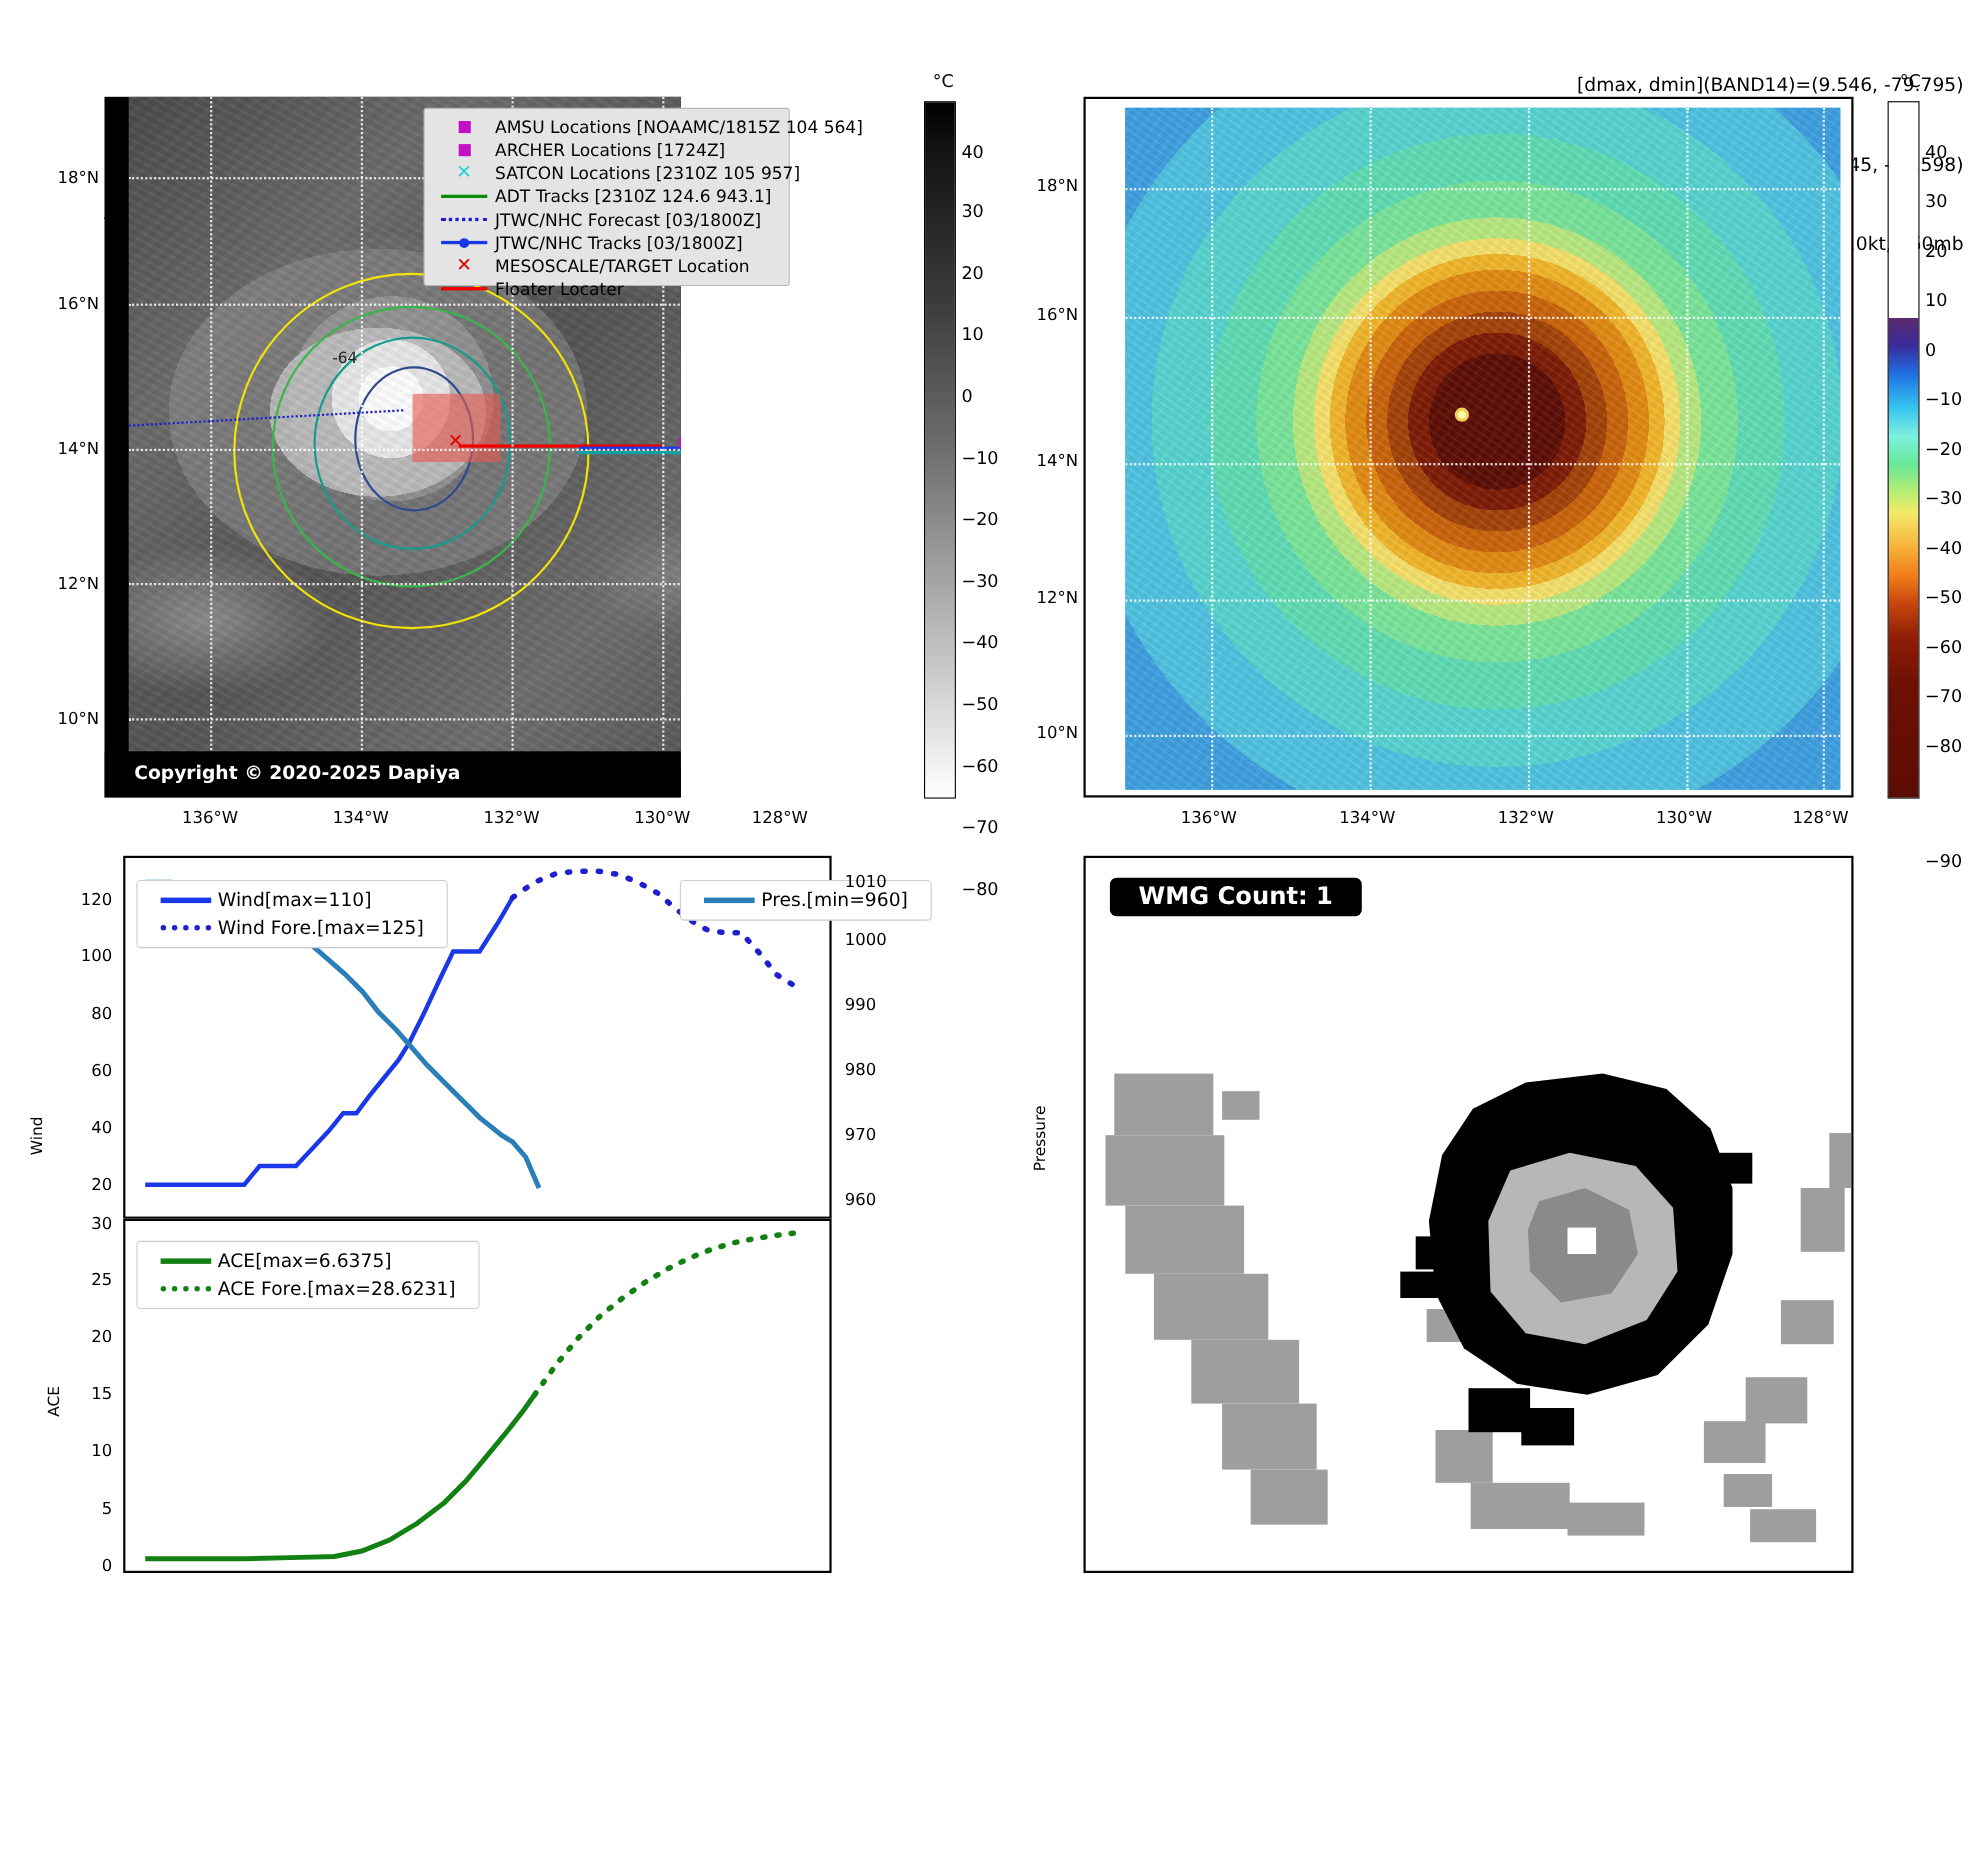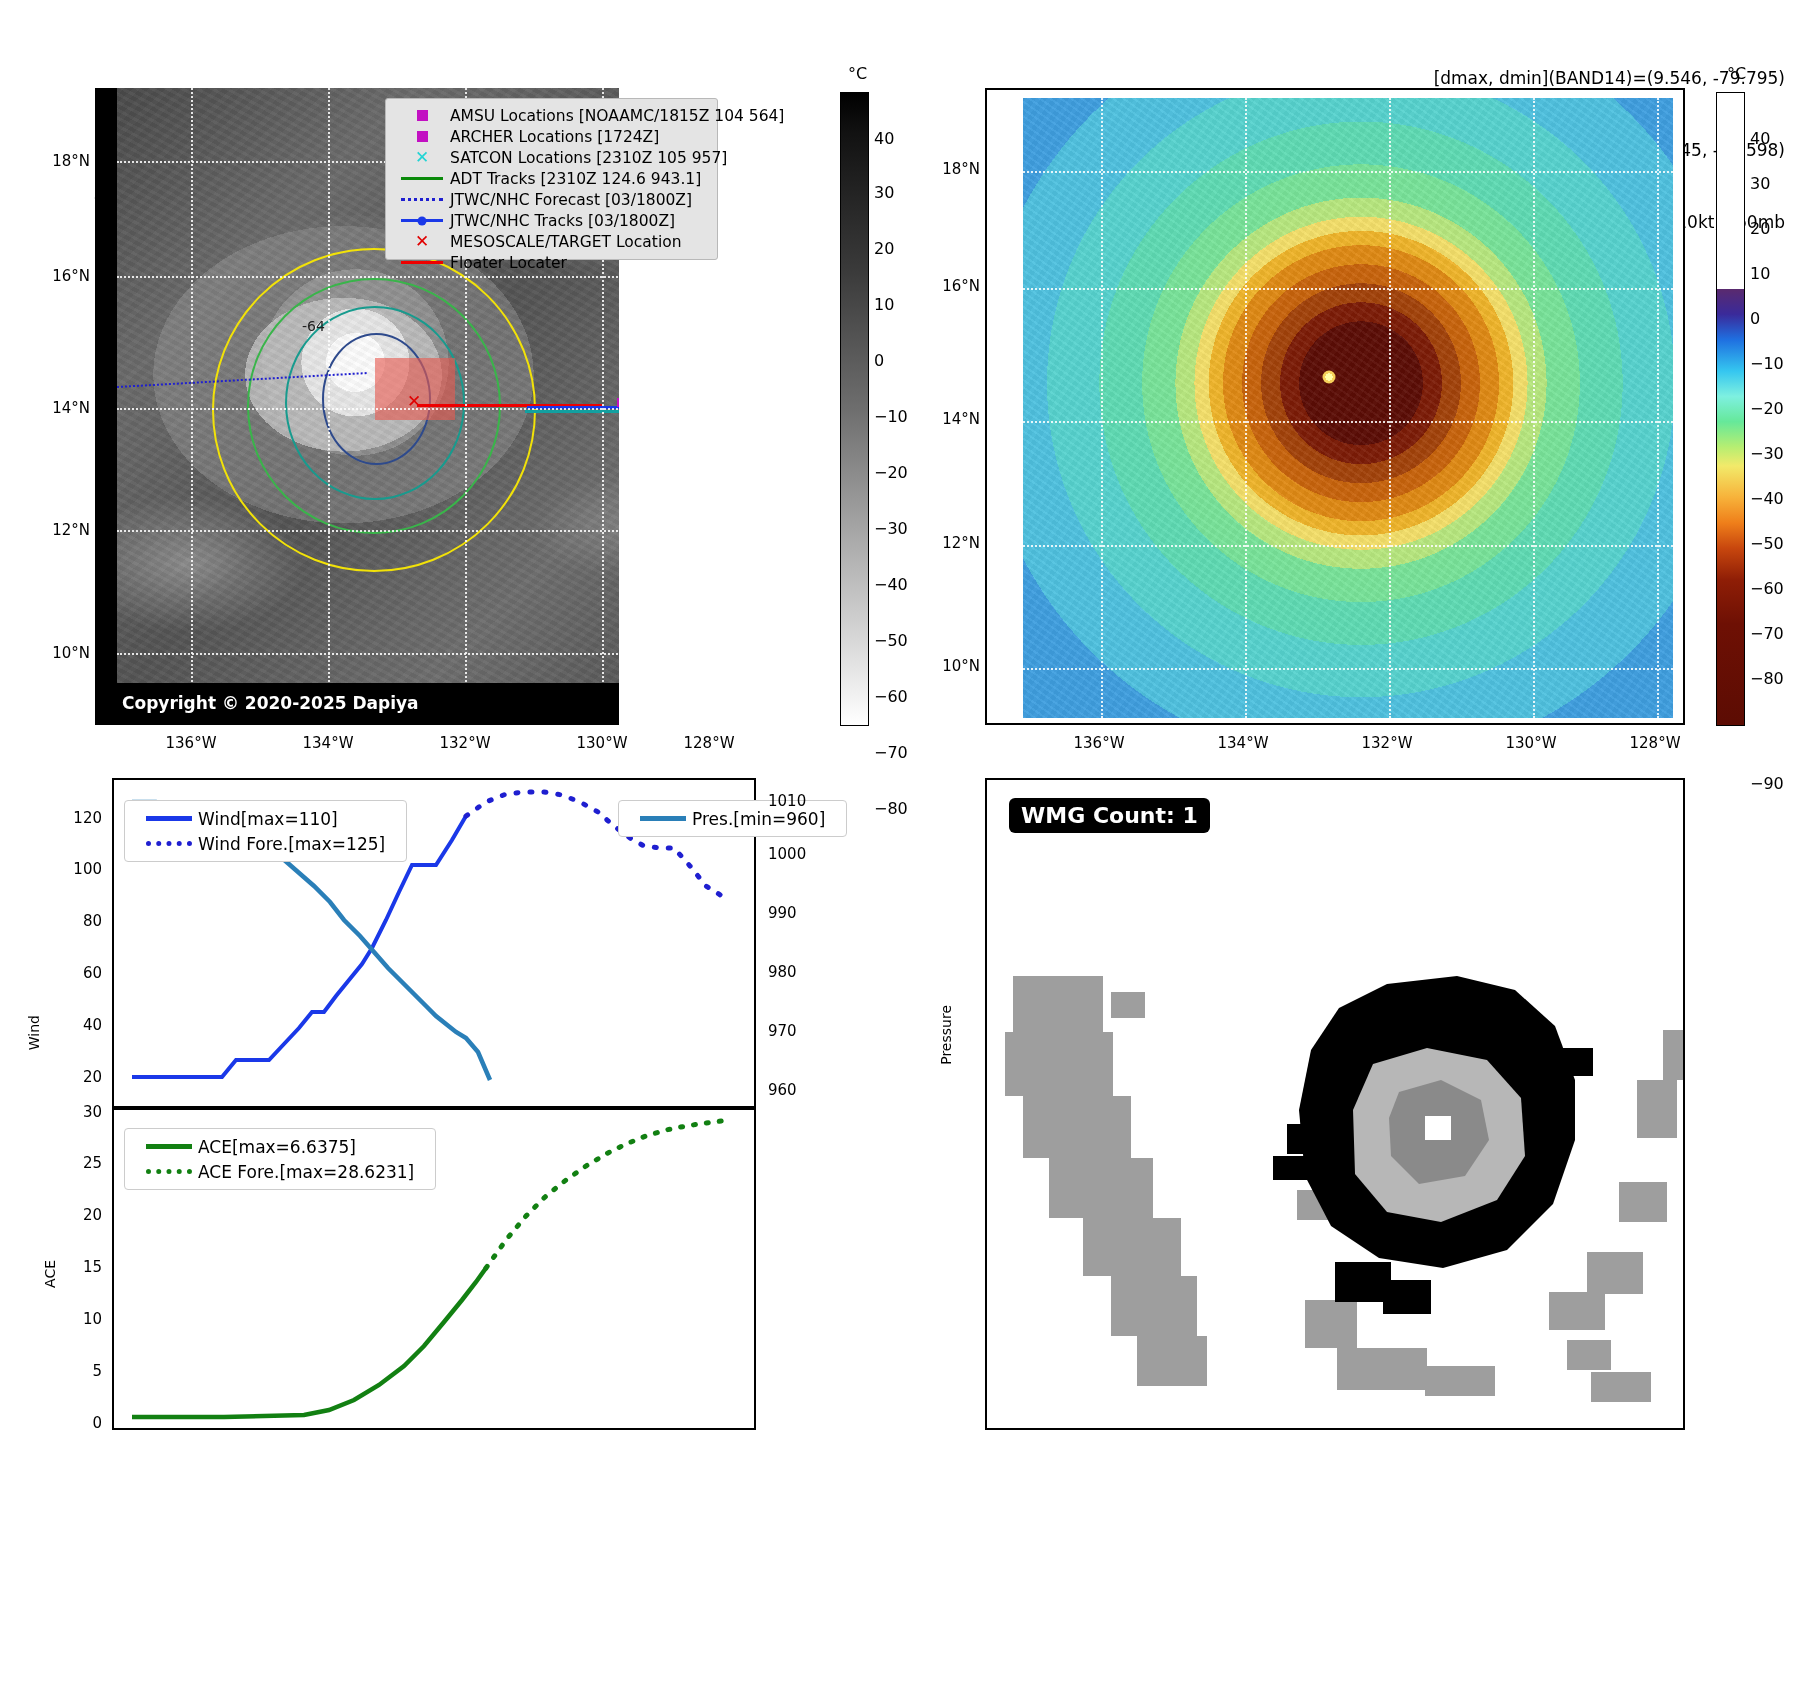--- a/index.html
+++ b/index.html
@@ -84,21 +84,21 @@
   #ace-panel{left:112px;top:1108px;width:644px;height:322px;}
   .axlabel-y{position:absolute;font-size:14px;writing-mode:vertical-rl;transform:rotate(180deg);}
   .chart-legend{position:absolute;background:#fff;border:1px solid #cccccc;border-radius:4px;padding:5px 21px;}
   .cl-row{display:flex;align-items:center;height:25px;}
   .cl-key{width:52px;flex:none;display:flex;align-items:center;}
   .cl-txt{font-size:17px;white-space:nowrap;}
 
   
   #wmg-panel{left:985px;top:778px;width:700px;height:652px;}
   .wmg-badge{position:absolute;left:22px;top:18px;background:#000;color:#fff;font-size:22px;font-weight:bold;
-     padding:5px 12px;border-radius:6px;}
+     padding:5px 26px;border-radius:6px;}
 </style>
 </head>
 <body>
 
 <div class="page">
 
   <div class="abs title-left">
     <div>GOES-18 BAND14-DIAS MESOSCALE</div>
     <div>Time: 2025/09/04 00:26:25Z</div>
   </div>

